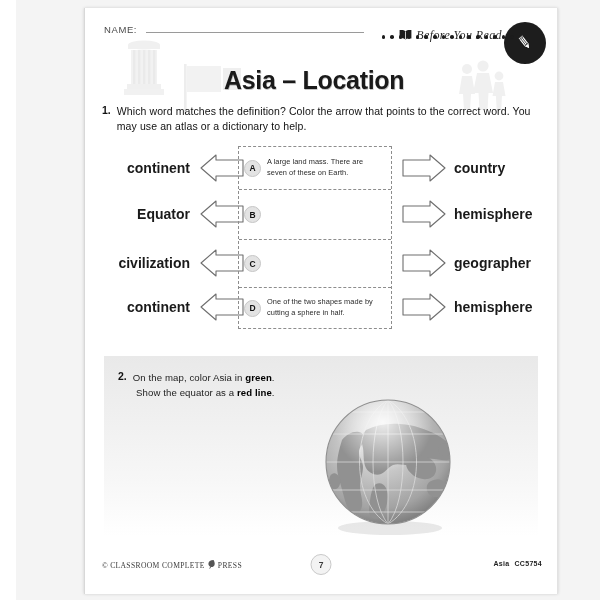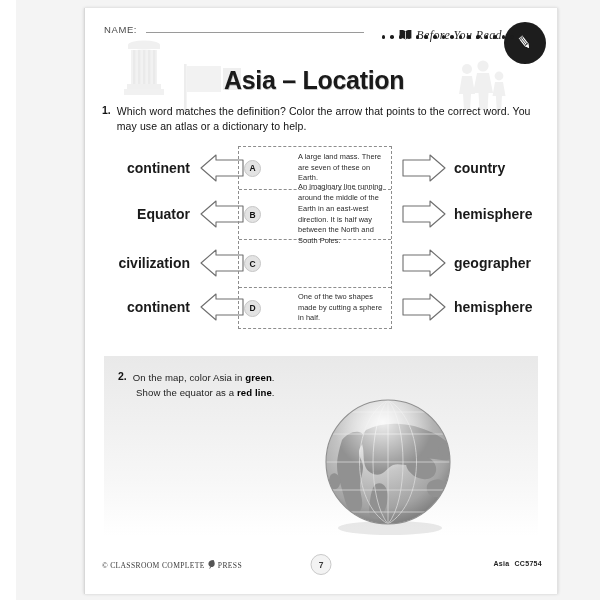--- a/index.html
+++ b/index.html
@@ -213,21 +213,20 @@
     align-items: center;
     justify-content: center;
     flex: none;
     margin-right: 6px;
   }
   .def-text {
     font-size: 7.4px;
     line-height: 1.45;
     color: #2a2a2a;
     letter-spacing: 0.05px;
-    margin-left: 31px;
   }
 
   
   .q2panel {
     position: absolute;
     left: 20px; top: 348px;
     width: 434px; height: 180px;
     background: linear-gradient(180deg, #e9e9e9 0%, #efefef 30%, #f7f7f7 70%, #ffffff 100%);
   }
   .q2 {
@@ -459,21 +458,20 @@
       </div>
     </div>
 
     <div class="defs">
       <div class="def-box" style="height:43px">
         <span class="badge">A</span>
         <span class="def-text">A large land mass.  There are seven of these on Earth.</span>
       </div>
       <div class="def-box" style="height:50px">
         <span class="badge">B</span>
-        <span class="def-text">An imaginary line running around the middle of the Earth in an east-west direction.  It is half way between the North and South Poles.</span>
       </div>
       <div class="def-box" style="height:48px">
         <span class="badge">C</span>
       </div>
       <div class="def-box" style="height:40px">
         <span class="badge">D</span>
         <span class="def-text">One of the two shapes made by cutting a sphere in half.</span>
       </div>
     </div>
 

